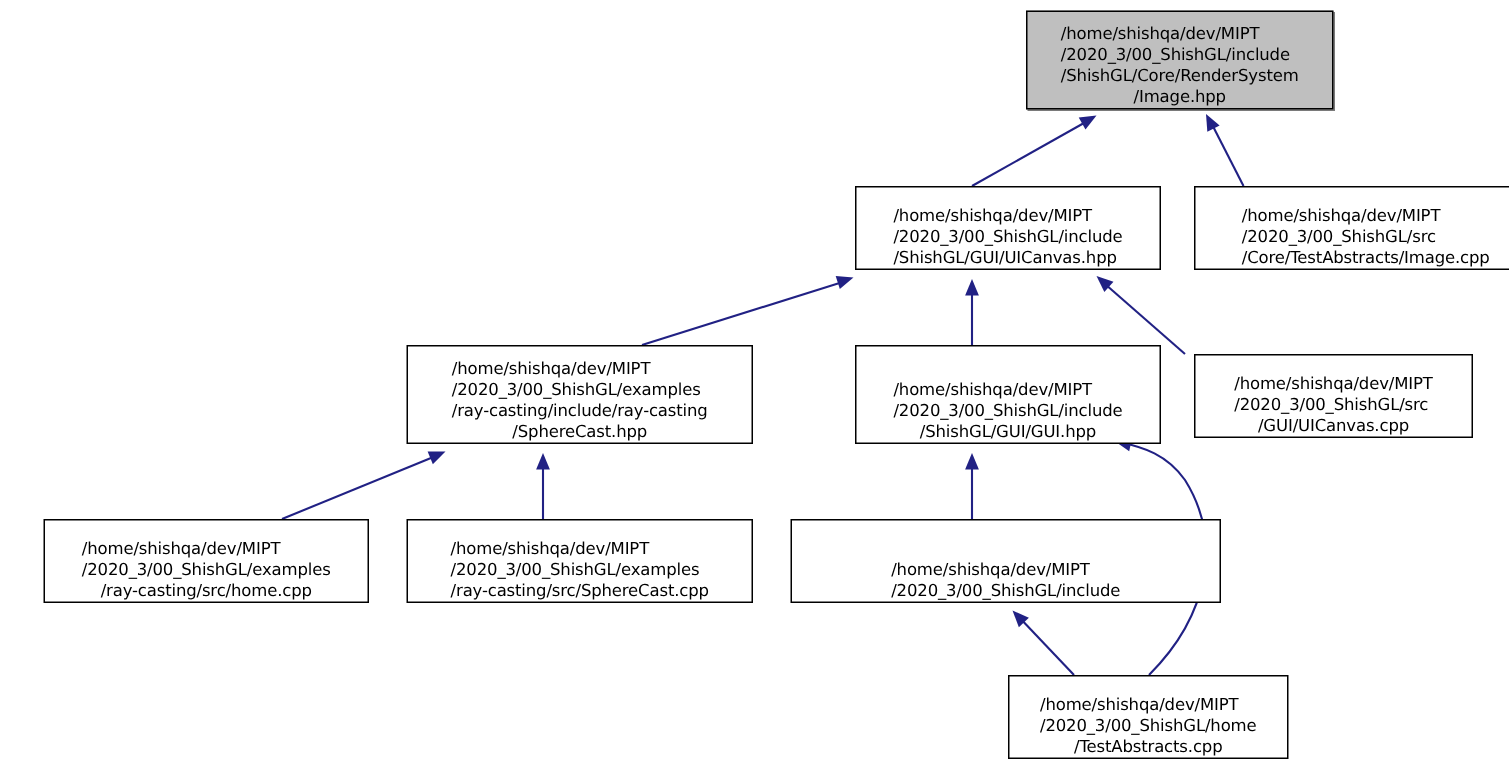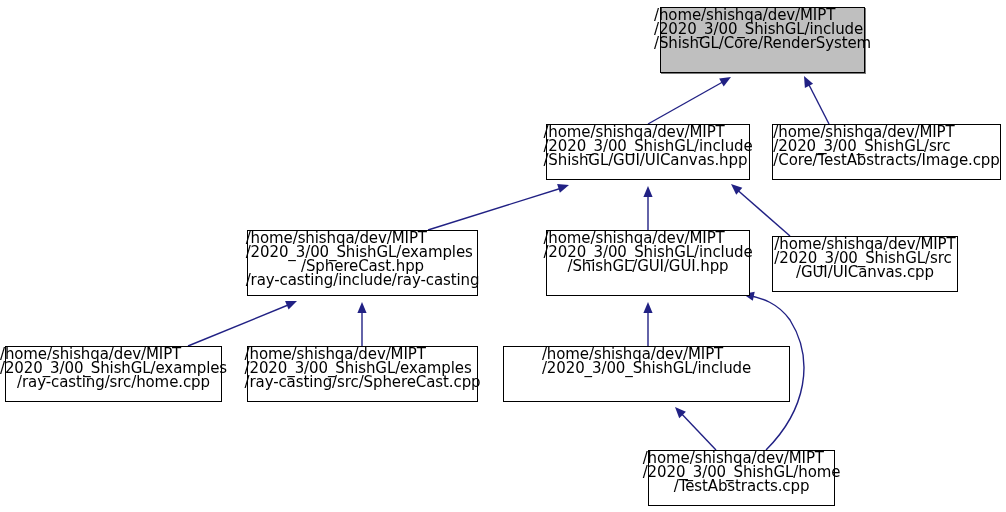--- a/index.html
+++ b/index.html
@@ -24,27 +24,28 @@
     pointer-events: none;
   }
   .node {
     position: absolute;
     box-sizing: border-box;
     border: 1px solid #000000;
     background: #ffffff;
     display: flex;
     flex-direction: column;
     align-items: center;
-    justify-content: flex-start;
+    justify-content: flex-end;
     color: #000000;
-    font-size: 15px;
+    font-size: 11px;
     line-height: 14px;
     white-space: pre;
     text-align: center;
     letter-spacing: -0.1px;
+    margin-left: 24px;
   }
   .node.root {
     background: #bfbfbf;
     border: 1px solid #000000;
     box-shadow: 1px 1px 0 0 #7a7a7a;
   }
   .node .line {
     display: block;
   }
   .node .line.left {
@@ -81,24 +82,24 @@
       <polygon points="0,0 -11,4.6 -11,-4.6" fill="#212184" transform="translate(362,302) rotate(-90)"></polygon>
       <path d="M 648 346 L 648 306" fill="none" stroke="#212184" stroke-width="1.4"></path>
       <polygon points="0,0 -11,4.6 -11,-4.6" fill="#212184" transform="translate(648,302) rotate(-90)"></polygon>
       <path d="M 716 450 L 678 410" fill="none" stroke="#212184" stroke-width="1.4"></path>
       <polygon points="0,0 -11,4.6 -11,-4.6" fill="#212184" transform="translate(675,407) rotate(-133.5)"></polygon>
       <path d="M 766 450 C 806 410 815 360 790 320 C 778 303 762 298 747 295" fill="none" stroke="#212184" stroke-width="1.4"></path>
       <polygon points="0,0 -11,4.6 -11,-4.6" fill="#212184" transform="translate(743,294) rotate(-168)"></polygon>
     </svg>
 
   <div id="node-layer">
-      <div class="node root" style="left: 660px; top: 7px; width: 205px; height: 66px;"><div class="node-inner"><span class="line left">/home/shishqa/dev/MIPT</span><span class="line left">/2020_3/00_ShishGL/include</span><span class="line left">/ShishGL/Core/RenderSystem</span></div></div>
+      <div class="node root" style="left: 660px; top: 7px; width: 205px; height: 66px;"><div class="node-inner"><span class="line left">/home/shishqa/dev/MIPT</span><span class="line left">/2020_3/00_ShishGL/include</span><span class="line left">/ShishGL/Core/RenderSystem</span><span class="line center">/Image.hpp</span></div></div>
       <div class="node" style="left: 546px; top: 124px; width: 204px; height: 56px;"><div class="node-inner"><span class="line left">/home/shishqa/dev/MIPT</span><span class="line left">/2020_3/00_ShishGL/include</span><span class="line left">/ShishGL/GUI/UICanvas.hpp</span></div></div>
       <div class="node" style="left: 772px; top: 124px; width: 229px; height: 56px;"><div class="node-inner"><span class="line left">/home/shishqa/dev/MIPT</span><span class="line left">/2020_3/00_ShishGL/src</span><span class="line left">/Core/TestAbstracts/Image.cpp</span></div></div>
-      <div class="node" style="left: 247px; top: 230px; width: 231px; height: 66px;"><div class="node-inner"><span class="line left">/home/shishqa/dev/MIPT</span><span class="line left">/2020_3/00_ShishGL/examples</span><span class="line center">/SphereCast.hpp</span><span class="line left">/ray-casting/include/ray-casting</span></div></div>
+      <div class="node" style="left: 247px; top: 230px; width: 231px; height: 66px;"><div class="node-inner"><span class="line left">/home/shishqa/dev/MIPT</span><span class="line left">/2020_3/00_ShishGL/examples</span><span class="line left">/ray-casting/include/ray-casting</span><span class="line center">/SphereCast.hpp</span></div></div>
       <div class="node" style="left: 546px; top: 230px; width: 204px; height: 66px;"><div class="node-inner"><span class="line left">/home/shishqa/dev/MIPT</span><span class="line left">/2020_3/00_ShishGL/include</span><span class="line center">/ShishGL/GUI/GUI.hpp</span></div></div>
       <div class="node" style="left: 772px; top: 236px; width: 186px; height: 56px;"><div class="node-inner"><span class="line left">/home/shishqa/dev/MIPT</span><span class="line left">/2020_3/00_ShishGL/src</span><span class="line center">/GUI/UICanvas.cpp</span></div></div>
       <div class="node" style="left: 5px; top: 346px; width: 217px; height: 56px;"><div class="node-inner"><span class="line left">/home/shishqa/dev/MIPT</span><span class="line left">/2020_3/00_ShishGL/examples</span><span class="line center">/ray-casting/src/home.cpp</span></div></div>
       <div class="node" style="left: 247px; top: 346px; width: 231px; height: 56px;"><div class="node-inner"><span class="line left">/home/shishqa/dev/MIPT</span><span class="line left">/2020_3/00_ShishGL/examples</span><span class="line left">/ray-casting/src/SphereCast.cpp</span></div></div>
       <div class="node" style="left: 503px; top: 346px; width: 287px; height: 56px;"><div class="node-inner"><span class="line left">/home/shishqa/dev/MIPT</span><span class="line left">/2020_3/00_ShishGL/include</span></div></div>
       <div class="node" style="left: 648px; top: 450px; width: 187px; height: 56px;"><div class="node-inner"><span class="line left">/home/shishqa/dev/MIPT</span><span class="line left">/2020_3/00_ShishGL/home</span><span class="line center">/TestAbstracts.cpp</span></div></div>
     </div>
 
 </div>
 

